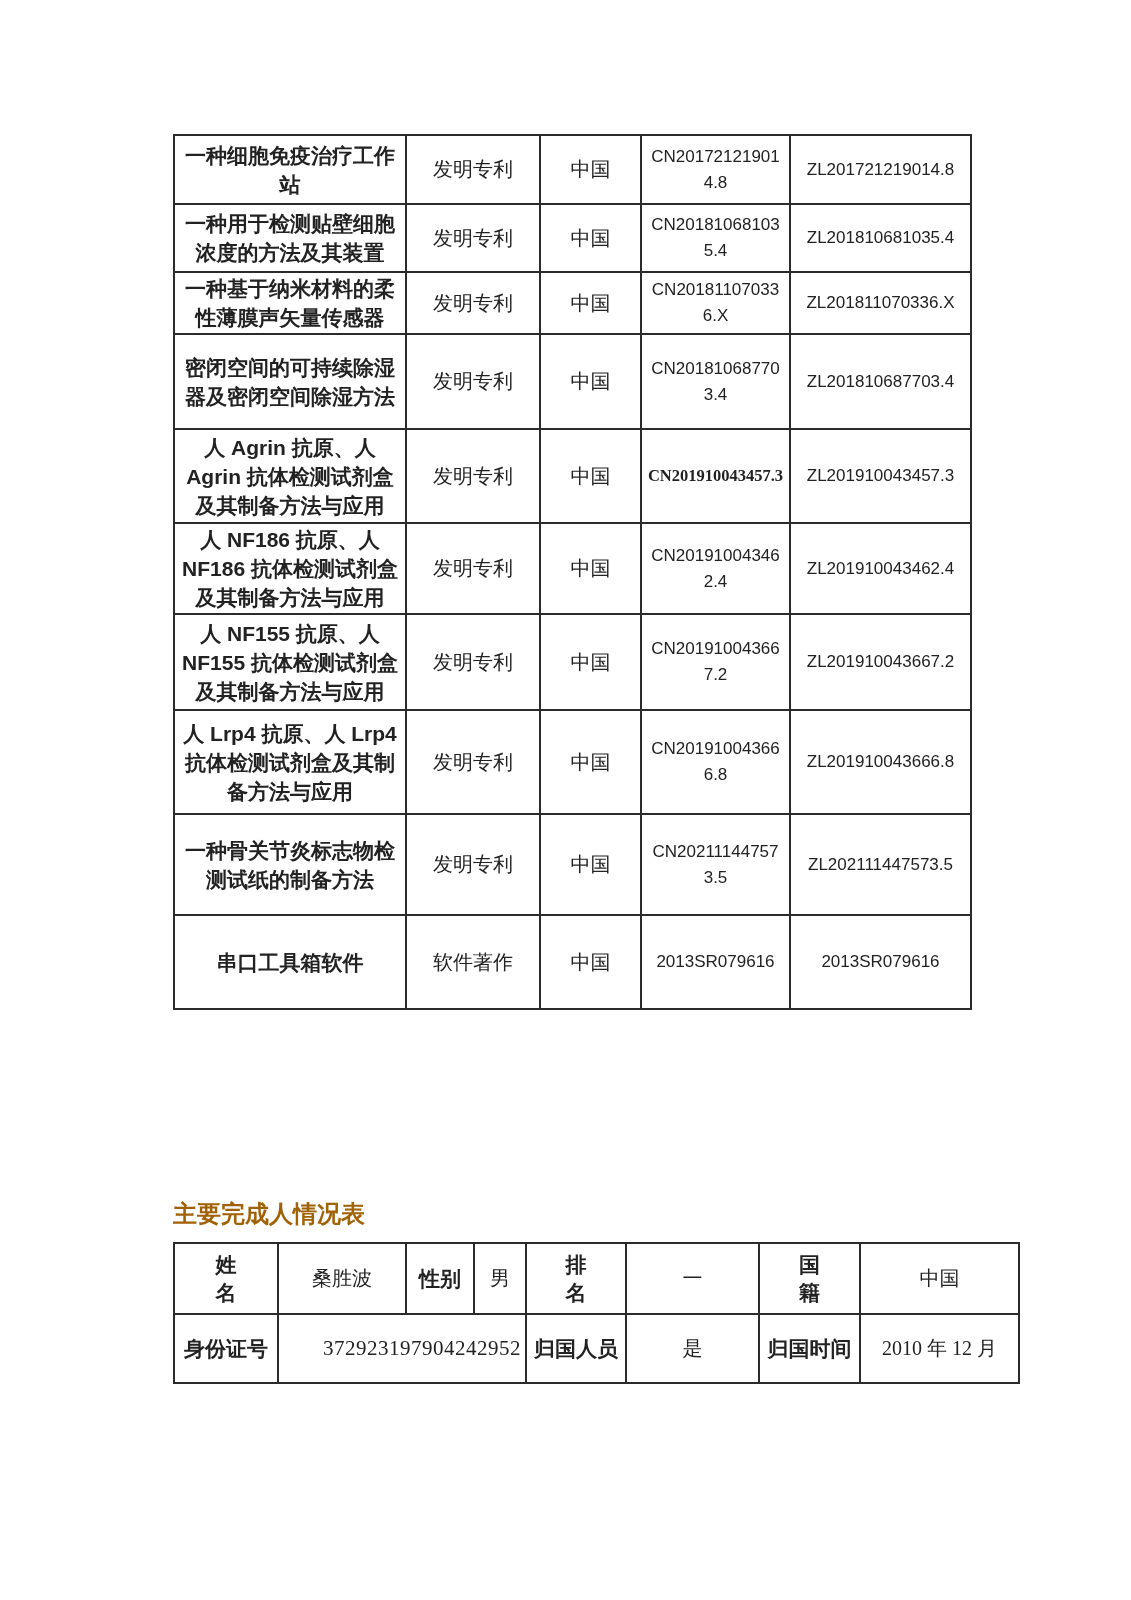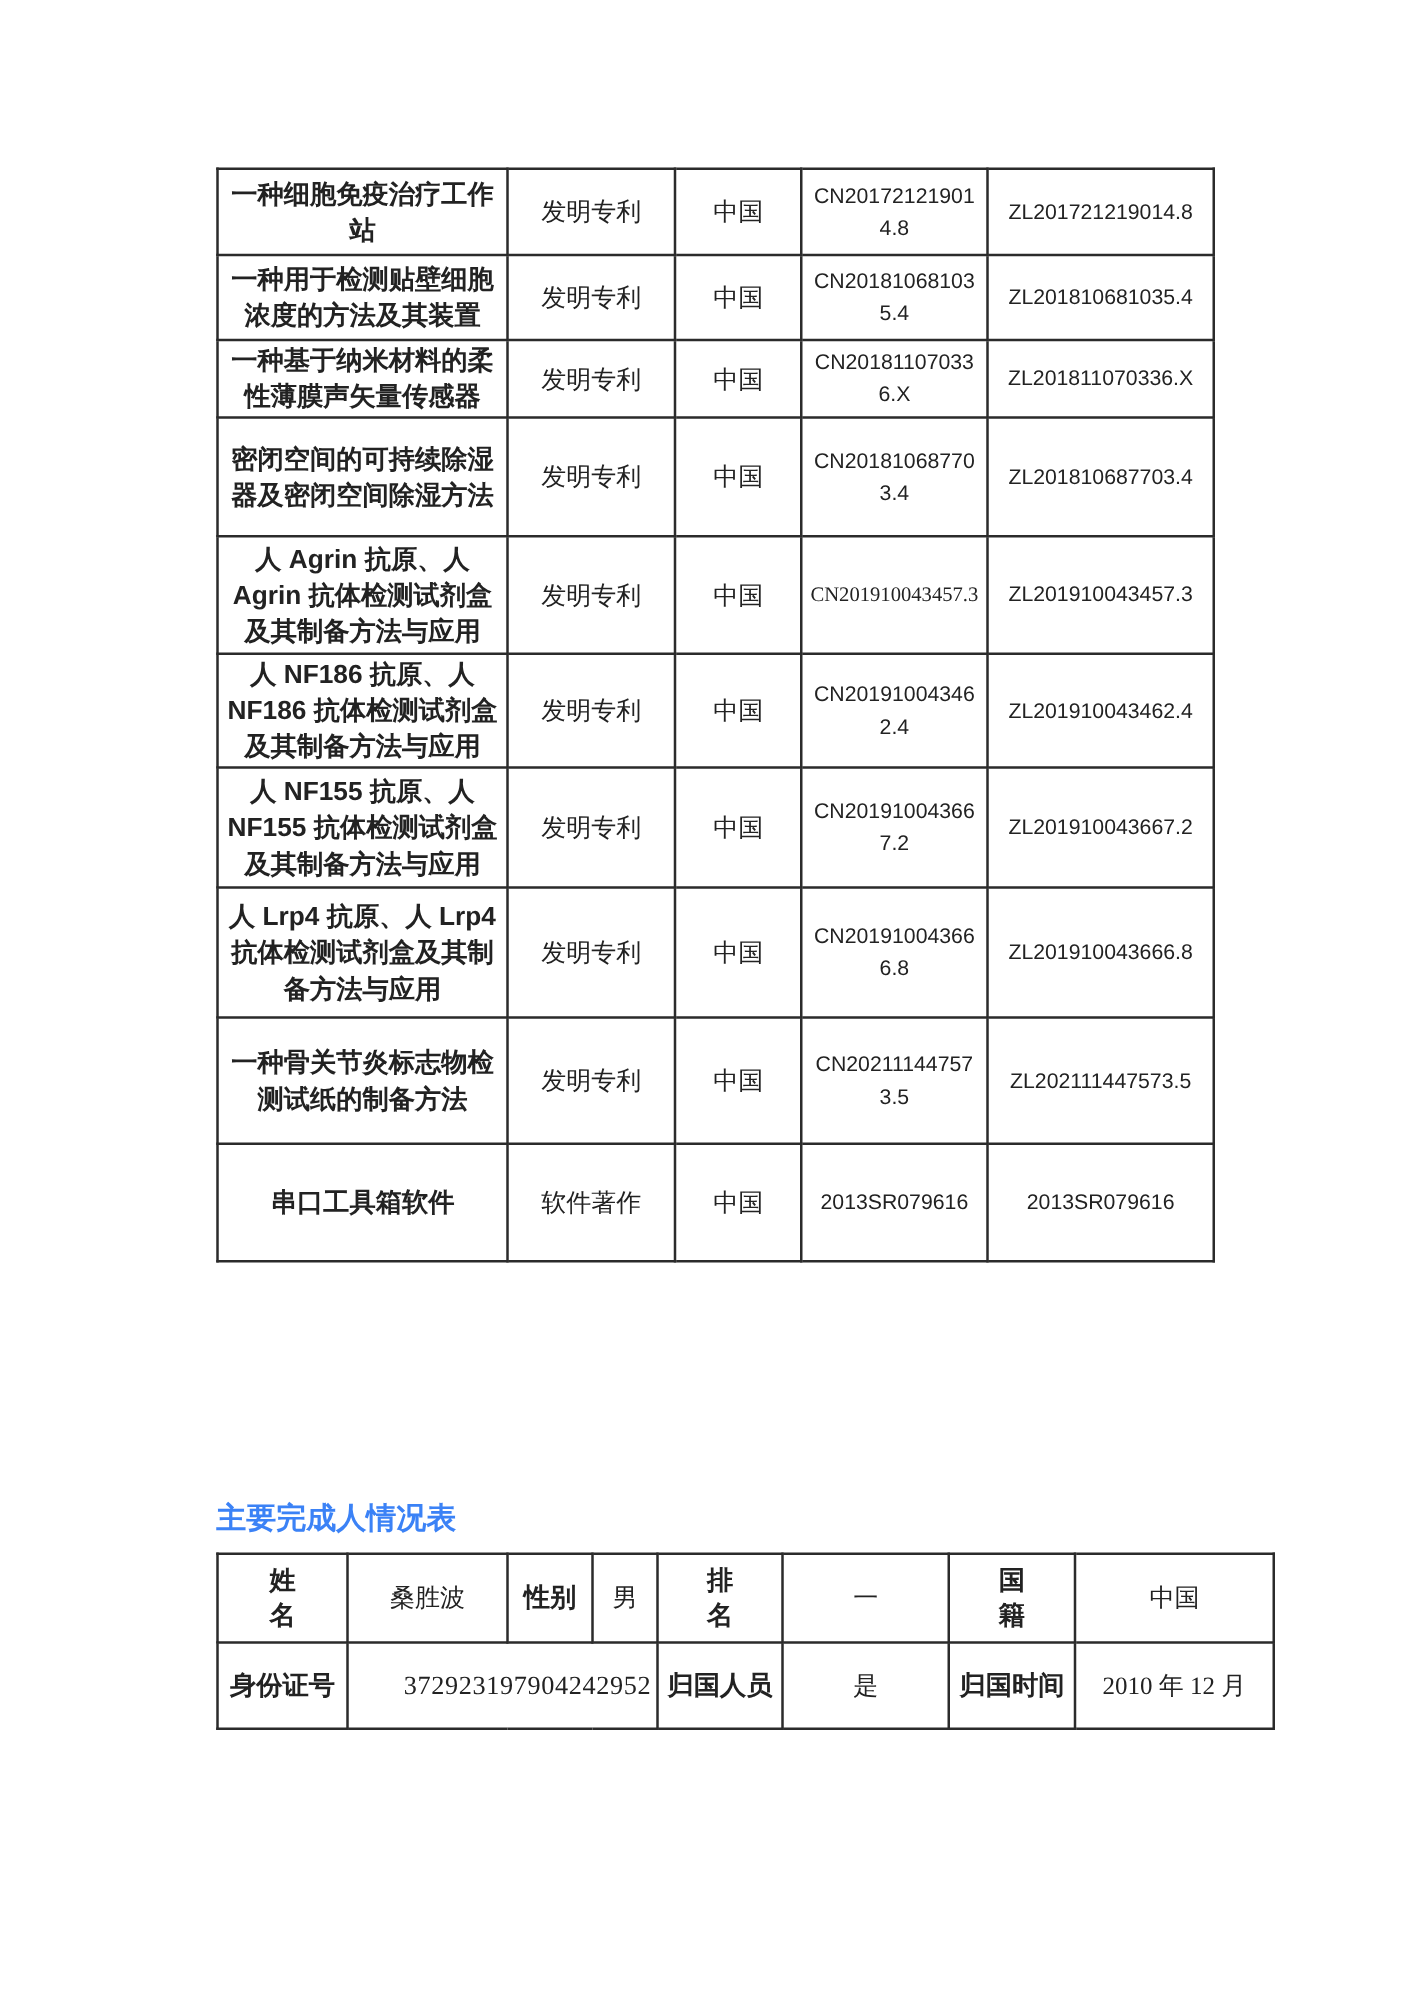--- a/index.html
+++ b/index.html
@@ -52,20 +52,21 @@
   }
   .patent-table .c-app {
     font-size: 17px;
     line-height: 26px;
     word-break: break-all;
     font-family: "Liberation Sans", sans-serif;
   }
   .patent-table .c-app.serif-num {
     font-family: "Liberation Serif", serif;
     font-size: 16.5px;
+    font-weight: bold;
   }
   .patent-table .c-grant {
     font-size: 17px;
     white-space: nowrap;
     font-family: "Liberation Sans", sans-serif;
   }
   .patent-table tr:nth-child(1)  { height: 69px; }
   .patent-table tr:nth-child(2)  { height: 68px; }
   .patent-table tr:nth-child(3)  { height: 52px; }
   .patent-table tr:nth-child(4)  { height: 95px; }
@@ -79,21 +80,21 @@
 
   
   .section-title {
     position: absolute;
     left: 173px;
     top: 1198px;
     margin: 0;
     font-family: "Liberation Serif", serif;
     font-weight: bold;
     font-size: 24px;
-    color: #3b82f6;
+    color: #a16207;
   }
 
   
   .completer-table {
     position: absolute;
     left: 173px;
     top: 1242px;
     width: 845px;
   }
   .completer-table tr:nth-child(1) { height: 71px; }

